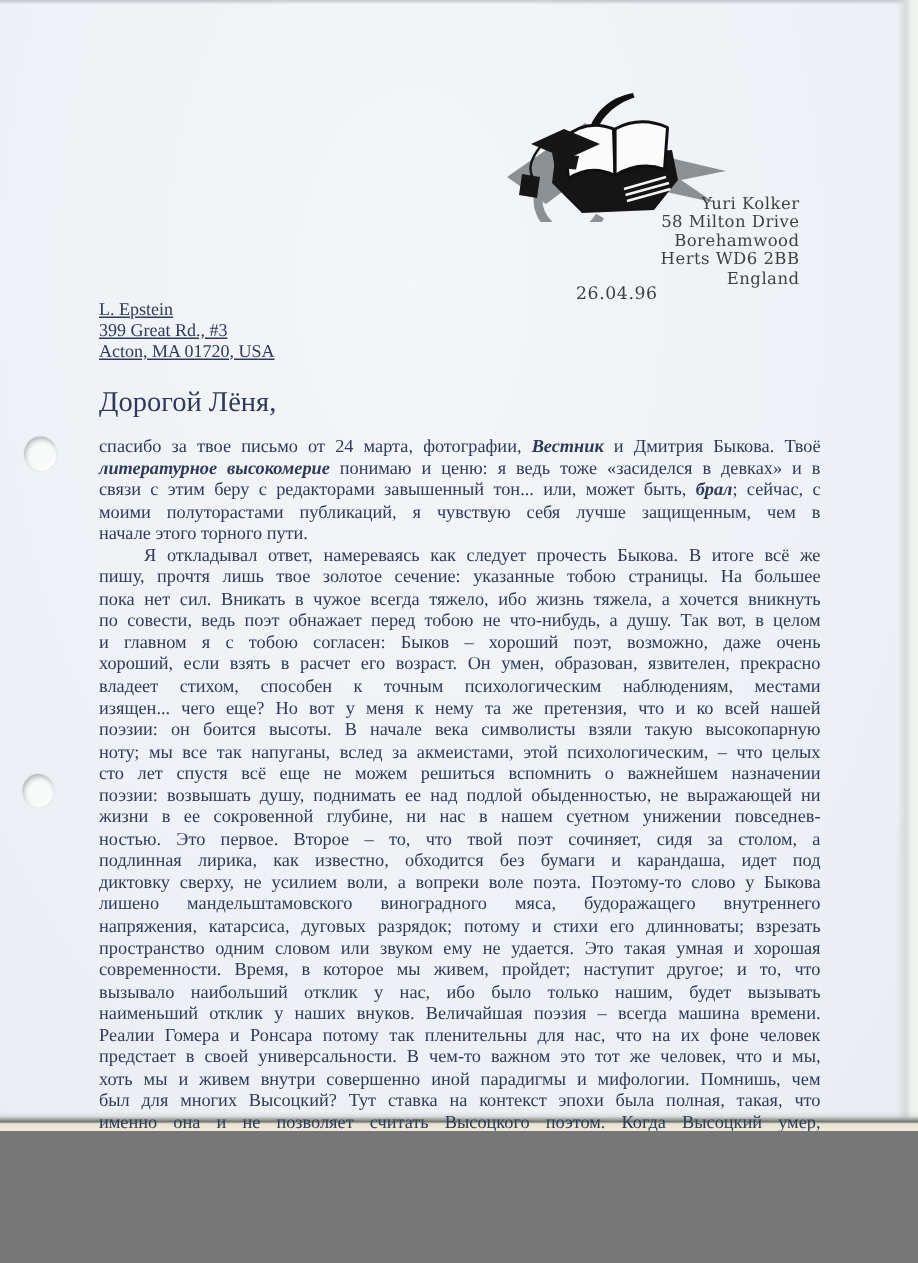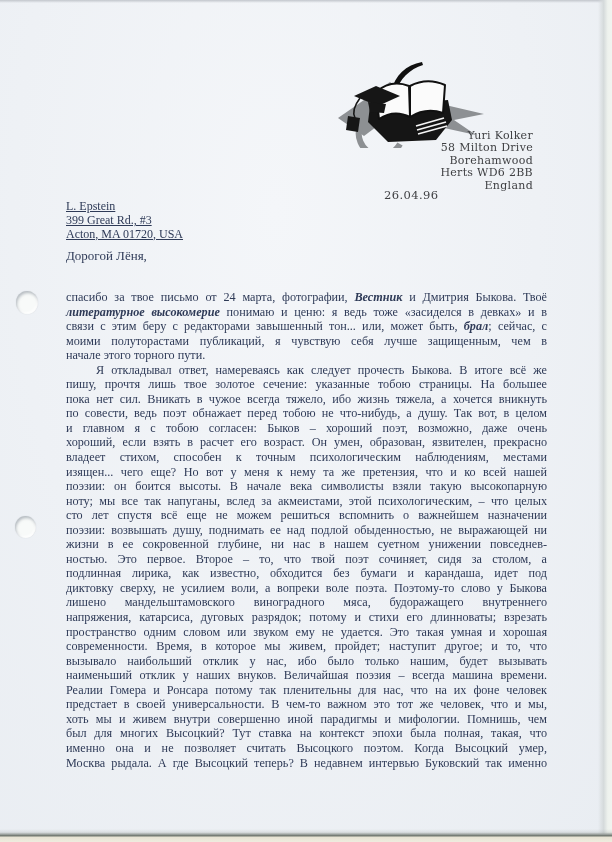--- a/index.html
+++ b/index.html
@@ -1,17 +1,17 @@
 <!DOCTYPE html>
 <html><head>
 <meta charset="utf-8">
 <style>
   html,body{margin:0;padding:0;background:#777;}
   .page{
-    position:relative;width:612px;height:842px;margin:0 auto;overflow:hidden;
+    position:relative;width:612px;height:754px;margin:0 auto;overflow:hidden;
     background-color:#edf0f4;
     background-image:radial-gradient(ellipse at 45% 25%, #f4f6f9 0%, #eef1f5 55%, #e9edf2 100%);
     font-family:"Liberation Serif", serif;
   }
   
   .edge-top{position:absolute;top:0;left:0;right:0;height:3px;
     background:linear-gradient(to bottom,#c2c6cc,rgba(255,255,255,0));}
   .edge-right{position:absolute;top:0;bottom:0;right:0;width:14px;
     background:linear-gradient(to right,rgba(255,255,255,0) 0%,#d5dadb 40%,#eef2ee 70%,#f1f4f0 100%);}
   .edge-bottom{position:absolute;left:0;right:0;bottom:0;height:13px;
@@ -25,21 +25,21 @@
   .hole.h2{left:15px;top:516px;width:21px;height:22px;}
   
   .logo{position:absolute;left:334px;top:60px;width:152px;height:88px;}
   .sender{position:absolute;top:130px;right:79px;text-align:right;
     font-family:"DejaVu Serif", serif;font-size:11px;line-height:12.4px;
     color:#3e3f42;letter-spacing:.3px;}
   .date{position:absolute;left:384px;top:188px;
     font-family:"DejaVu Serif", serif;font-size:11.5px;color:#3e3f42;letter-spacing:.4px;}
   
   .recipient{position:absolute;left:66px;top:200px;font-size:12px;line-height:13.8px;color:#2e3a57;text-decoration:underline;}
-  .salutation{position:absolute;left:66px;top:248px;font-size:13px;color:#2e3a57;}
+  .salutation{position:absolute;left:66px;top:258px;font-size:19px;color:#2e3a57;}
   .letter-body{position:absolute;left:66px;top:290px;width:481px;color:#2e3a57;
     font-size:12.2px;}
   .bline{height:14.56px;line-height:14.56px;white-space:nowrap;
     text-align:justify;text-align-last:justify;}
   .bline.endpara{text-align-last:left;}
   .bline.indent{text-indent:30px;}
   .bline i{font-style:italic;font-weight:bold;}
 </style>
 </head>
 <body>

